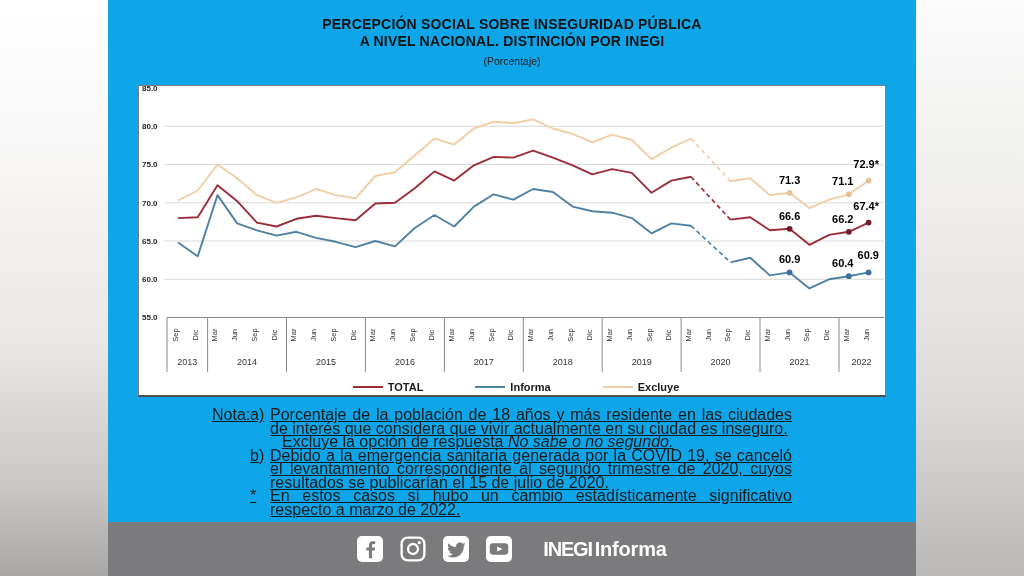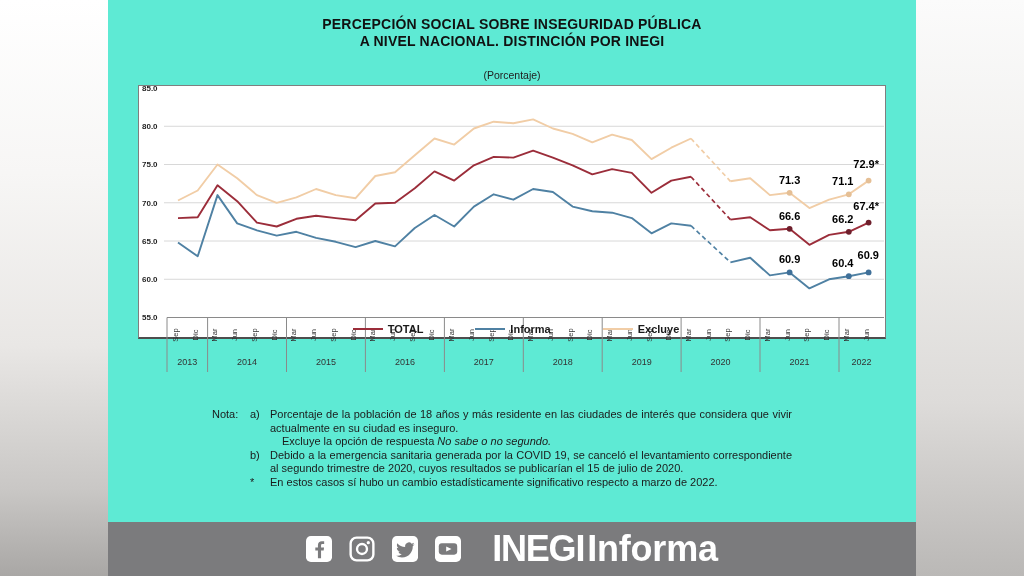--- a/index.html
+++ b/index.html
@@ -1,39 +1,39 @@
 <!DOCTYPE html>
 <html><head>
 <meta charset="utf-8">
 <style>
   html,body{margin:0;padding:0;}
   body{width:1024px;height:576px;position:relative;overflow:hidden;background:#ffffff;
        font-family:"Liberation Sans",sans-serif;}
   .bg-side{position:absolute;top:0;height:576px;}
   .bg-left{left:0;width:108px;background:linear-gradient(180deg,#ffffff 0%,#f7f6f5 30%,#e9e7e5 60%,#c9c7c5 85%,#a9a7a5 100%);}
   .bg-right{right:0;width:108px;background:linear-gradient(180deg,#fbfbfb 0%,#efeeec 35%,#dddbd9 70%,#bab8b6 100%);}
-  .panel{position:absolute;left:108px;top:0;width:808px;height:576px;background:#5eead4;}
+  .panel{position:absolute;left:108px;top:0;width:808px;height:576px;background:#0ea5e9;}
   .title-block{position:absolute;left:0;top:16px;width:100%;text-align:center;}
   .chart-title{font-weight:bold;font-size:14px;line-height:17px;color:#111;letter-spacing:.2px;}
-  .chart-subtitle{font-size:10.5px;color:#222;margin-top:19px;}
-  .chart-box{position:absolute;left:30px;top:85px;width:748px;height:254px;box-sizing:border-box;
+  .chart-subtitle{font-size:10.5px;color:#222;margin-top:5px;}
+  .chart-box{position:absolute;left:30px;top:85px;width:748px;height:312px;box-sizing:border-box;
              border:1px solid #7f7f7f;border-bottom:2px solid #4e4e4e;background:#fff;}
   .chart-box svg{position:absolute;left:0;top:0;}
   .legend{position:absolute;left:8px;right:0;bottom:2px;display:flex;justify-content:center;gap:52px;align-items:center;}
   .legend-item{display:flex;align-items:center;gap:5px;font-size:11px;font-weight:600;color:#1a1a1a;}
   .legend-swatch{display:inline-block;width:30px;height:0;border-top:2.5px solid #000;}
-  .notes{position:absolute;left:104px;top:408px;width:580px;color:#1b1b1b;font-size:11px;line-height:13.5px;}
+  .notes{position:absolute;left:104px;top:408px;width:580px;color:#1b1b1b;font-size:16px;line-height:13.5px;text-decoration:underline;}
   .note-row{display:grid;grid-template-columns:38px 20px 1fr;}
   .note-prefix,.note-label{white-space:nowrap;}
   .note-text{text-align:justify;}
   .note-sub{padding-left:12px;}
   .footer{position:absolute;left:0;bottom:0;width:100%;height:54px;background:#7b7b7d;
           display:flex;align-items:center;justify-content:center;gap:17px;}
   .soc-icon{width:26px;height:26px;display:block;}
-  .brand{margin-left:14px;color:#ffffff;font-size:36px;display:flex;align-items:baseline;line-height:1;}
+  .brand{margin-left:14px;color:#ffffff;font-size:20px;display:flex;align-items:baseline;line-height:1;}
   .brand-bold{font-weight:900;letter-spacing:-1.2px;}
   .brand-light{font-weight:700;margin-left:3px;letter-spacing:-0.2px;}
 </style>
 </head>
 <body>
 
 <div class="bg-side bg-left"></div>
 <div class="bg-side bg-right"></div>
 
 <div class="panel">

